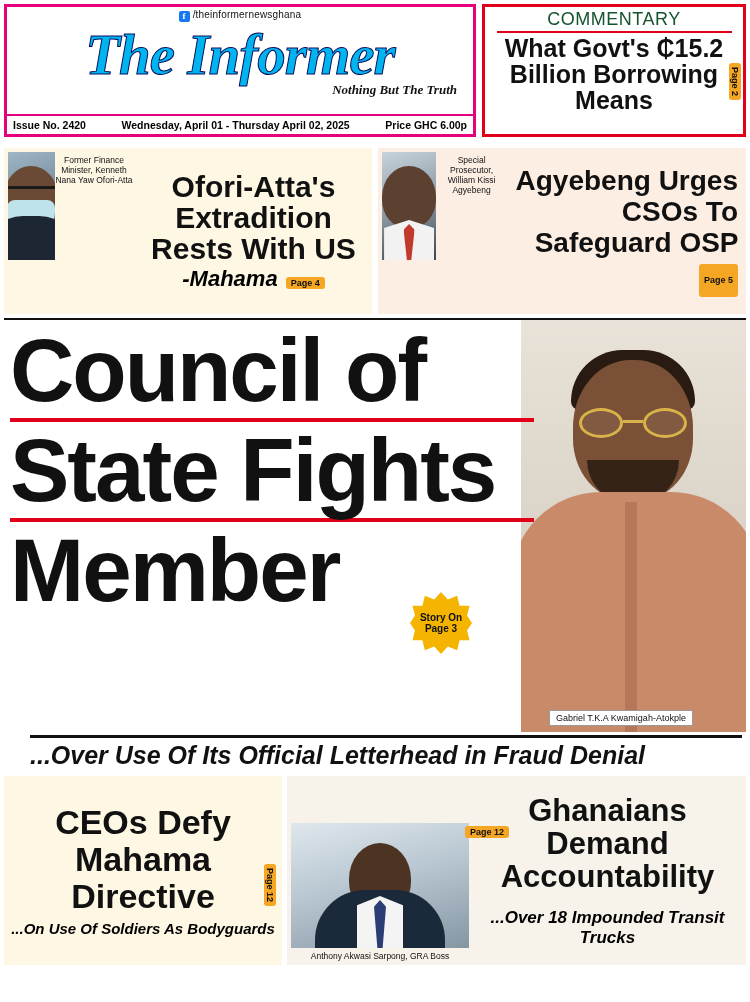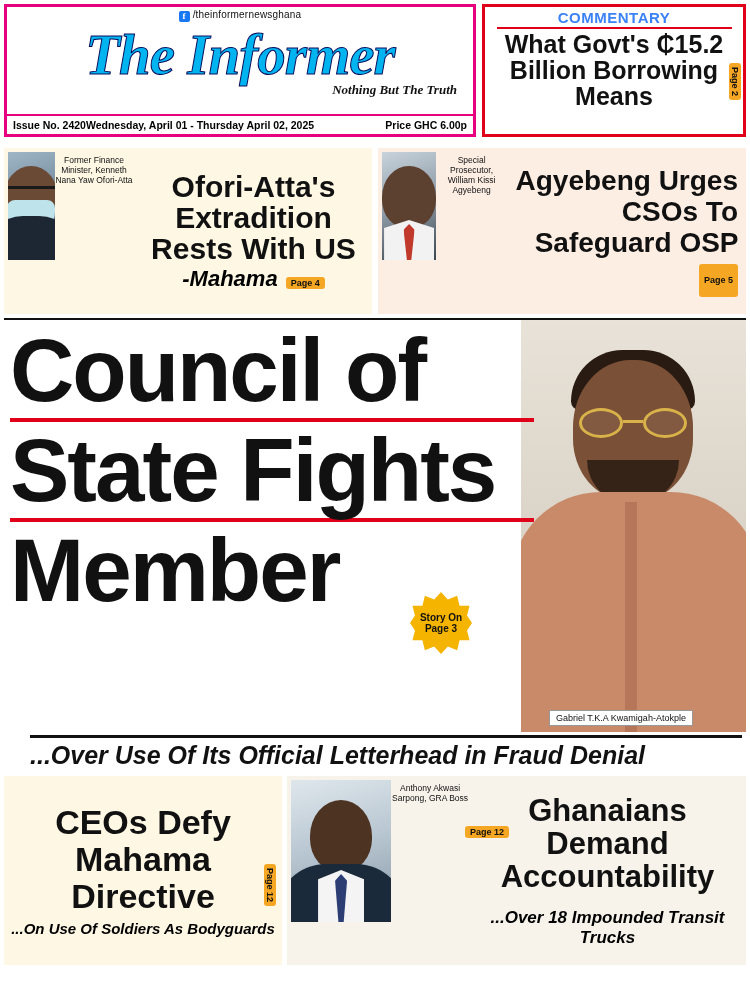--- a/index.html
+++ b/index.html
@@ -77,37 +77,37 @@
     margin-top: auto;
     border-top: 2px solid #e6007e;
     display: flex;
     align-items: center;
     font-size: 10.5px;
     font-weight: bold;
     padding: 3px 6px;
     background: #fff;
   }
   .issue-bar .left { flex: 0 0 auto; }
-  .issue-bar .mid { flex: 1 1 auto; }
+  .issue-bar .mid { flex: 1 1 auto; text-align: center; }
   .issue-bar .right { flex: 0 0 auto; }
 
   .commentary {
     flex: 1 1 auto;
     border: 3px solid #e1001a;
     background: #fff;
     position: relative;
     display: flex;
     flex-direction: column;
     align-items: center;
     padding: 2px 4px 4px 4px;
   }
   .commentary-label {
-    color: #3b82f6;
-    font-weight: bold;
-    font-size: 15px;
+    color: #14532d;
+    font-weight: normal;
+    font-size: 18px;
     letter-spacing: 0.5px;
     font-family: "Liberation Sans", sans-serif;
   }
   .commentary-rule {
     width: 94%;
     height: 2px;
     background: #e1001a;
     margin: 1px 0 2px 0;
   }
   .commentary-head {
@@ -405,21 +405,21 @@
     margin-top: 5px;
   }
   .b-left .page-tag.vertical { right: 6px; top: 88px; }
   .b-right {
     flex: 1 1 auto;
     background: #f7f3ea;
     display: flex;
     padding: 4px;
     gap: 4px;
   }
-  .b-photo-col { flex: 0 0 178px; display: flex; flex-direction: row; }
+  .b-photo-col { flex: 0 0 178px; display: flex; flex-direction: column; margin-top: 43px; }
   .b-photo {
     width: 100%; height: 142px;
     background: linear-gradient(165deg,#dfe7ec 0%, #b9c7d2 45%, #8596a3 100%);
     position: relative;
     overflow: hidden;
   }
   .b-photo .face {
     position: absolute; left: 50%; top: 20px; transform: translateX(-50%);
     width: 62px; height: 72px; border-radius: 50% 50% 46% 46%;
     background: #4d3322;

